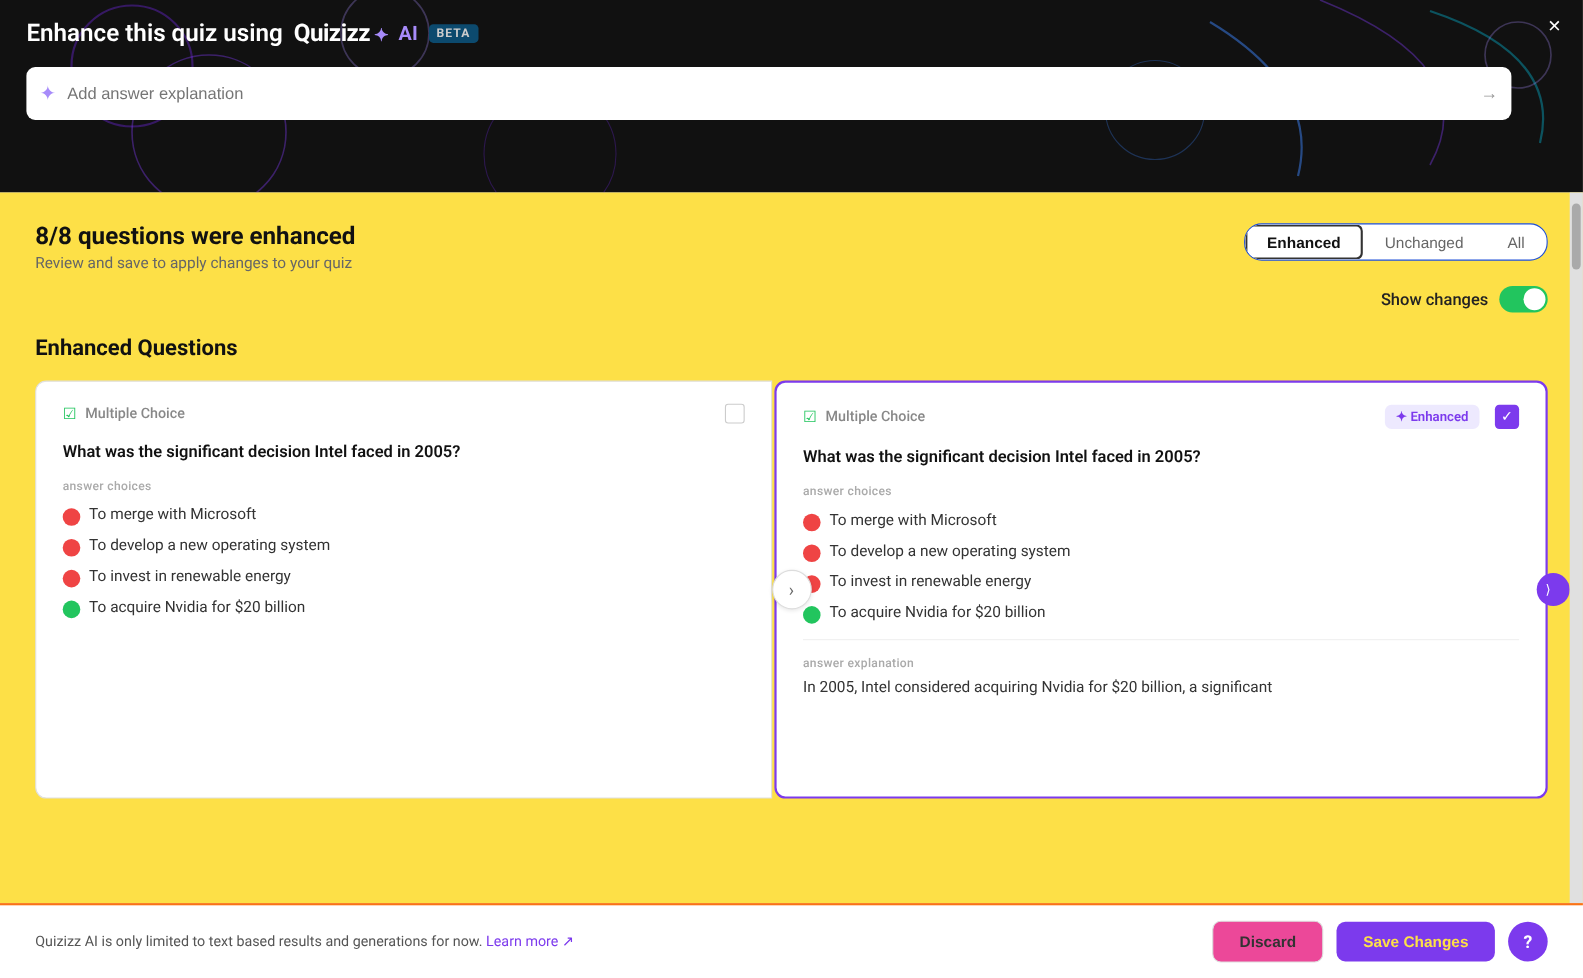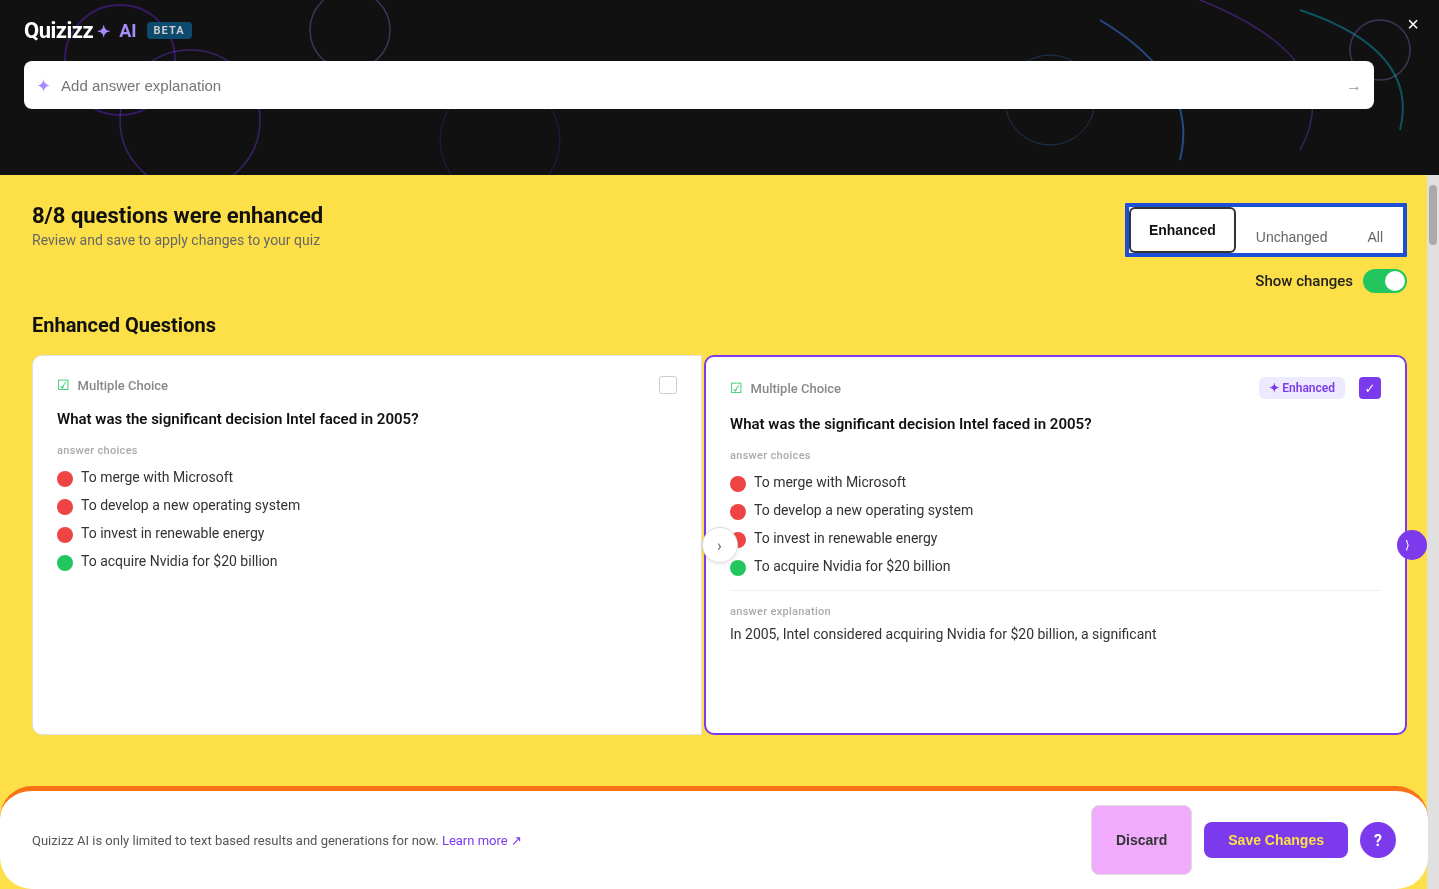--- a/index.html
+++ b/index.html
@@ -73,31 +73,31 @@
     }
 
     
     .top-row {
       display: flex; justify-content: space-between; align-items: flex-start;
       margin-bottom: 12px;
     }
     .questions-count { font-size: 22px; font-weight: 700; color: #111; }
     .questions-sub { font-size: 14px; color: #666; margin-top: 4px; }
     .filter-tabs {
-      display: flex; border: 4px solid #1d4ed8; border-radius: 1px; overflow: hidden; background: #fff;
+      display: flex; border: 1px solid #1d4ed8; border-radius: 16px; overflow: hidden; background: #fff;
     }
     .filter-tab {
       padding: 8px 20px; font-size: 14px; color: #555; cursor: pointer; border: none; background: none;
       font-weight: 500;
     }
     .filter-tab.active {
       background: #fff; color: #111; font-weight: 700; box-shadow: 0 0 0 2px #333 inset;
       border-radius: 6px;
     }
-    .filter-tab:not(.active) { color: #666; margin-top: 14px; }
+    .filter-tab:not(.active) { color: #666; }
 
     
     .show-changes-row {
       display: flex; justify-content: flex-end; align-items: center; gap: 10px; margin-bottom: 20px;
     }
     .show-changes-label { font-size: 15px; font-weight: 500; color: #222; }
     .toggle {
       width: 44px; height: 24px; border-radius: 12px; background: #22c55e;
       position: relative; display: inline-block; cursor: pointer;
     }
@@ -163,33 +163,32 @@
       font-size: 16px; color: #666; z-index: 5;
       box-shadow: 0 1px 4px rgba(0,0,0,0.1);
     }
 
     
     .answer-explanation-label { font-size: 11px; color: #aaa; font-weight: 500; margin-top: 14px; margin-bottom: 6px; letter-spacing: 0.3px; border-top: 1px solid #f0f0f0; padding-top: 14px; }
     .explanation-text { font-size: 14px; color: #333; line-height: 1.5; }
 
     
     .footer {
-      position: fixed; bottom: 0; left: 0; right: 11px;
-      background: #fff; border-top: 5px solid #f97316;
+      position: fixed; bottom: 0; left: 0; right: 0;
+      background: #fff; border-top: 2px solid #f97316;
       padding: 14px 32px;
       display: flex; justify-content: space-between; align-items: center;
       z-index: 100;
-      border-radius: 32px;
     }
     .footer-notice { font-size: 13px; color: #555; }
     .footer-notice a { color: #7c3aed; text-decoration: none; }
     .footer-actions { display: flex; gap: 12px; align-items: center; }
     .discard-btn {
-      padding: 26px 24px; border: 1px solid #ddd; border-radius: 8px;
-      background: #f0abfc; color: #333; font-size: 14px; font-weight: 600; cursor: pointer;
+      padding: 10px 24px; border: 1px solid #ddd; border-radius: 8px;
+      background: #ec4899; color: #333; font-size: 14px; font-weight: 600; cursor: pointer;
     }
     .save-btn {
       padding: 10px 24px; border-radius: 8px;
       background: #7c3aed; color: #fde047; border: none; font-size: 14px; font-weight: 600; cursor: pointer;
     }
     .help-btn {
       width: 36px; height: 36px; background: #7c3aed; border-radius: 50%;
       display: flex; align-items: center; justify-content: center;
       color: #fff; font-size: 16px; font-weight: 700; cursor: pointer;
     }
@@ -219,20 +218,21 @@
     <path d="M1100,20 Q1200,80 1180,160" fill="none" stroke="#3b82f6" stroke-width="2" opacity="0.5"></path>
     <path d="M1200,0 Q1350,60 1300,150" fill="none" stroke="#7c3aed" stroke-width="1.5" opacity="0.4"></path>
     <path d="M1300,10 Q1420,50 1400,130" fill="none" stroke="#06b6d4" stroke-width="2" opacity="0.4"></path>
     <circle cx="1380" cy="50" r="30" fill="none" stroke="#a78bfa" stroke-width="1.5" opacity="0.3"></circle>
     <circle cx="1050" cy="100" r="45" fill="none" stroke="#3b82f6" stroke-width="1" opacity="0.3"></circle>
   </svg>
 
   <button class="close-btn">×</button>
 
   <div class="header-title">
+    <span>Enhance this quiz using</span>
     <span class="quizizz-logo">
       <span class="quizizz-text">Quizizz</span>
       <span class="ai-badge">
         <svg width="20" height="20" viewBox="0 0 20 20">
           <text y="16" font-size="16" fill="#a78bfa">✦</text>
         </svg>
         <span>AI</span>
       </span>
     </span>
     <span class="beta-badge">BETA</span>

